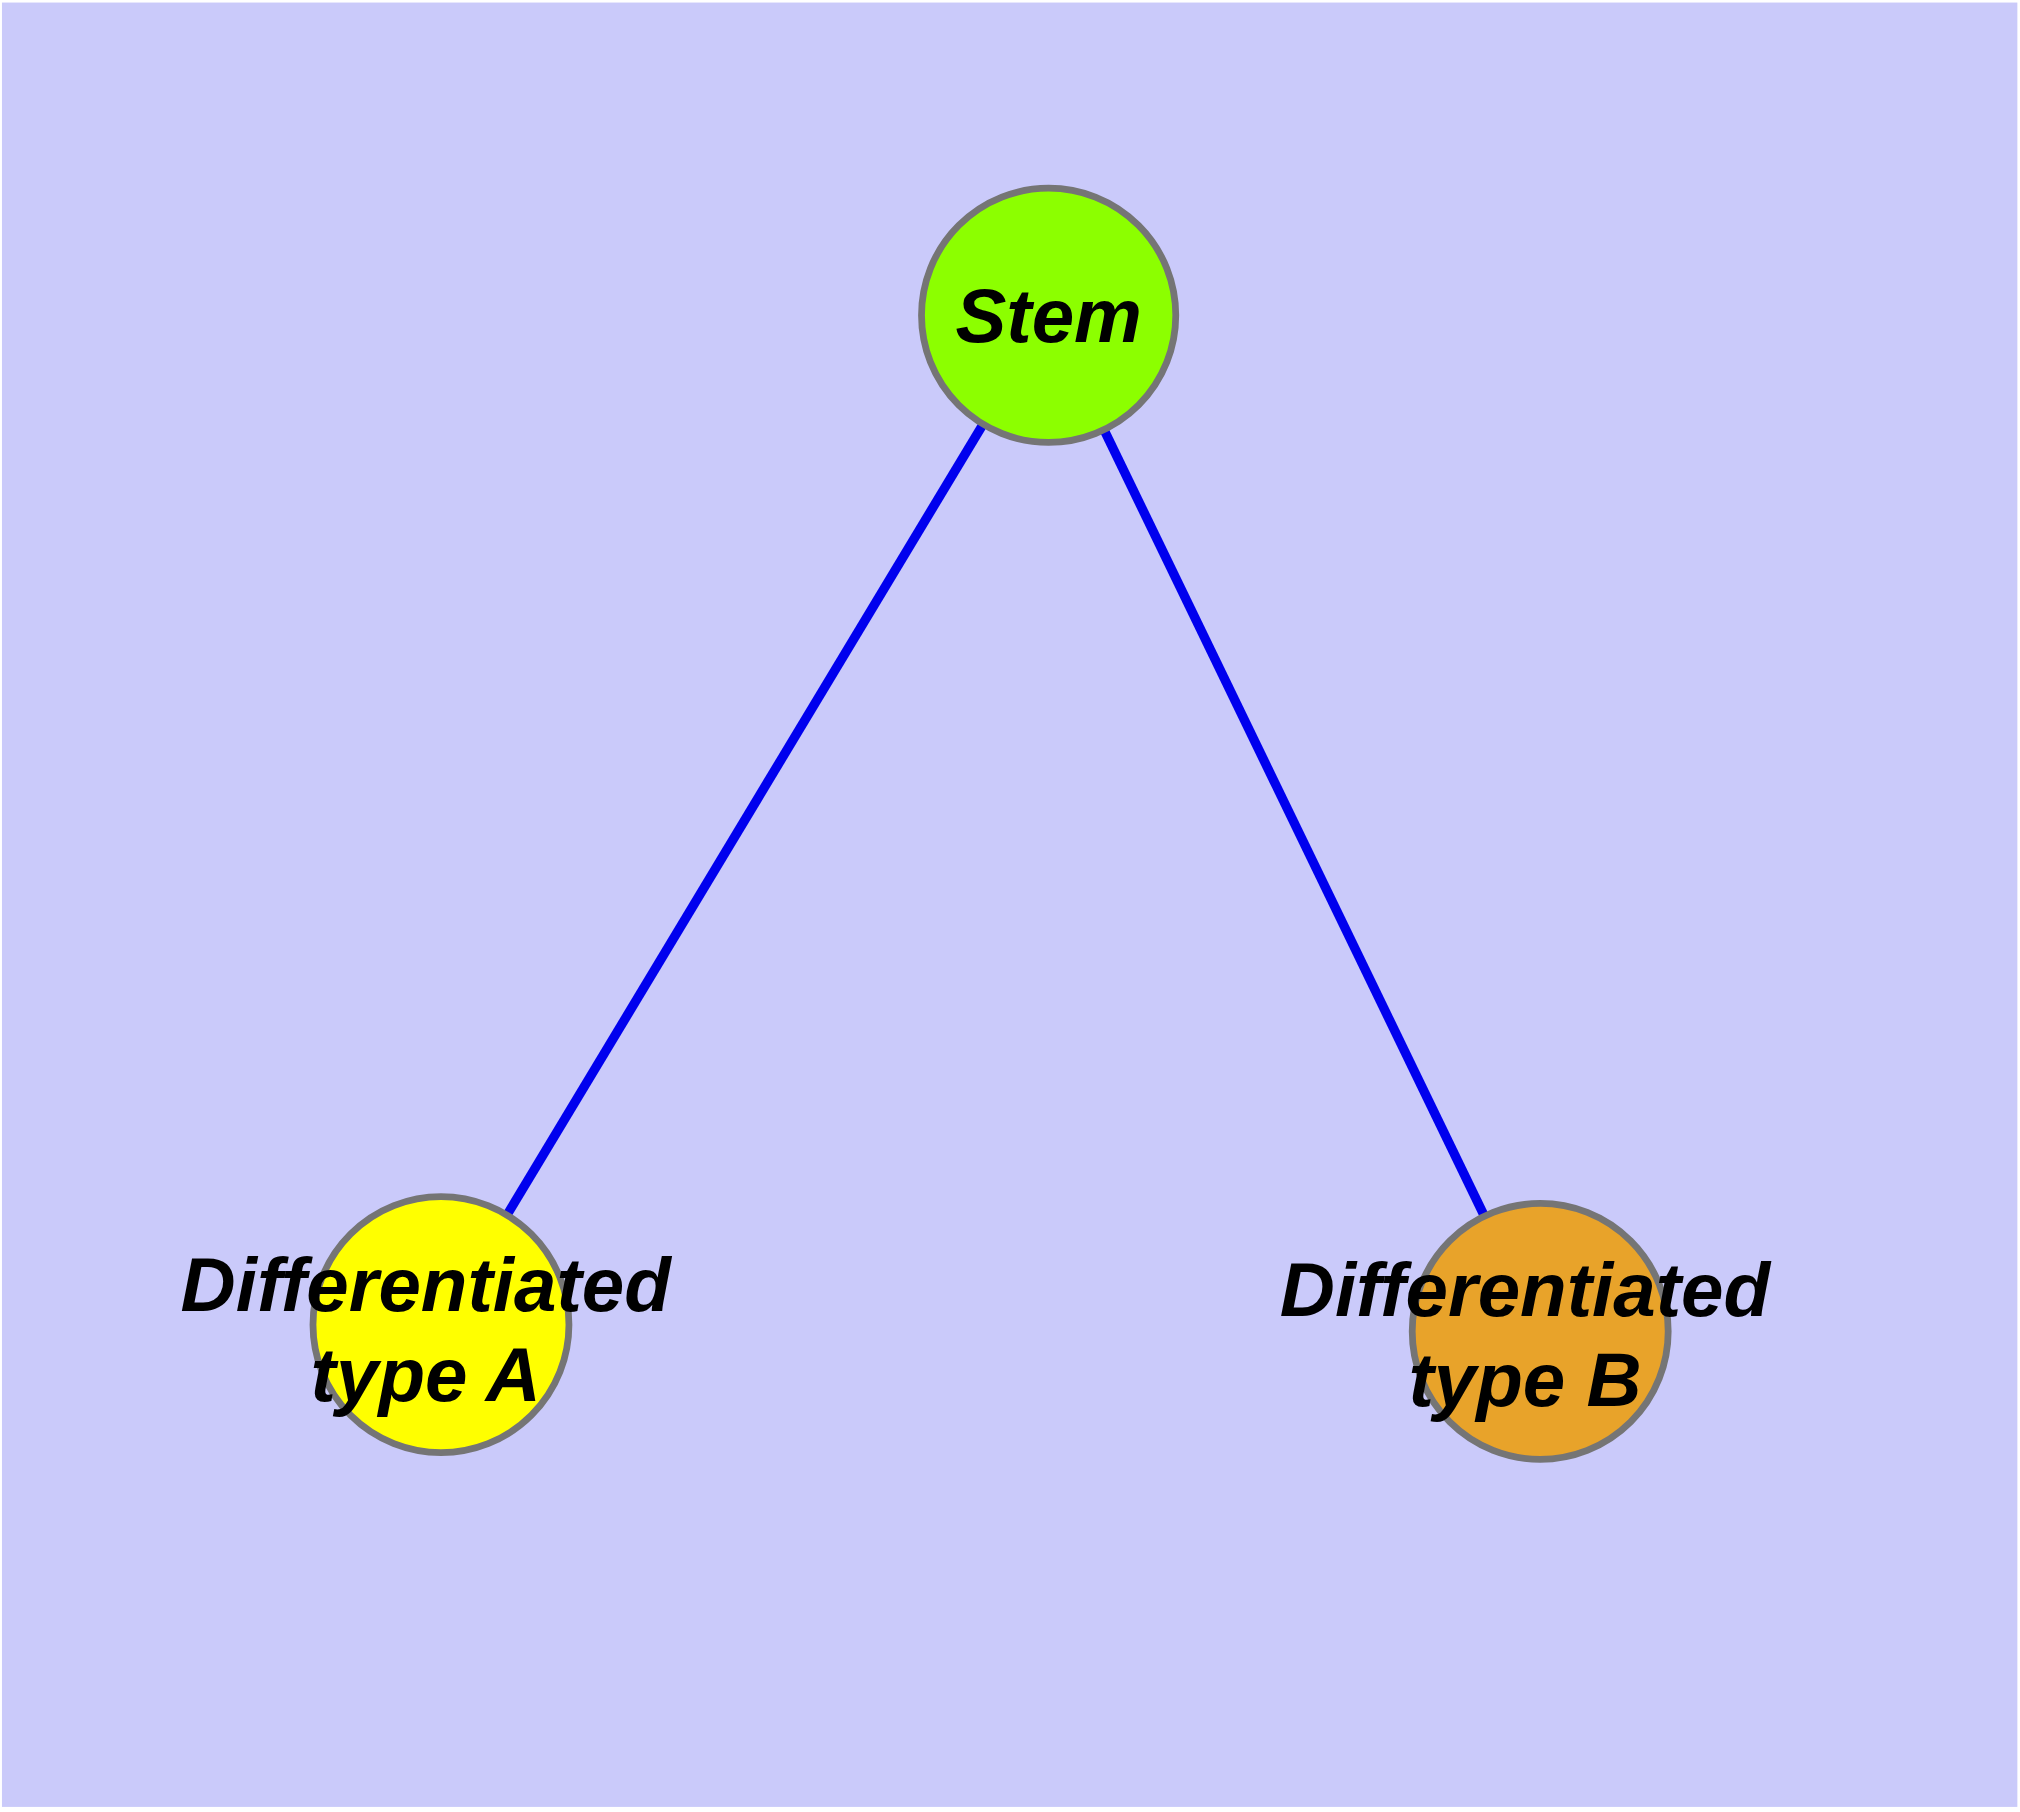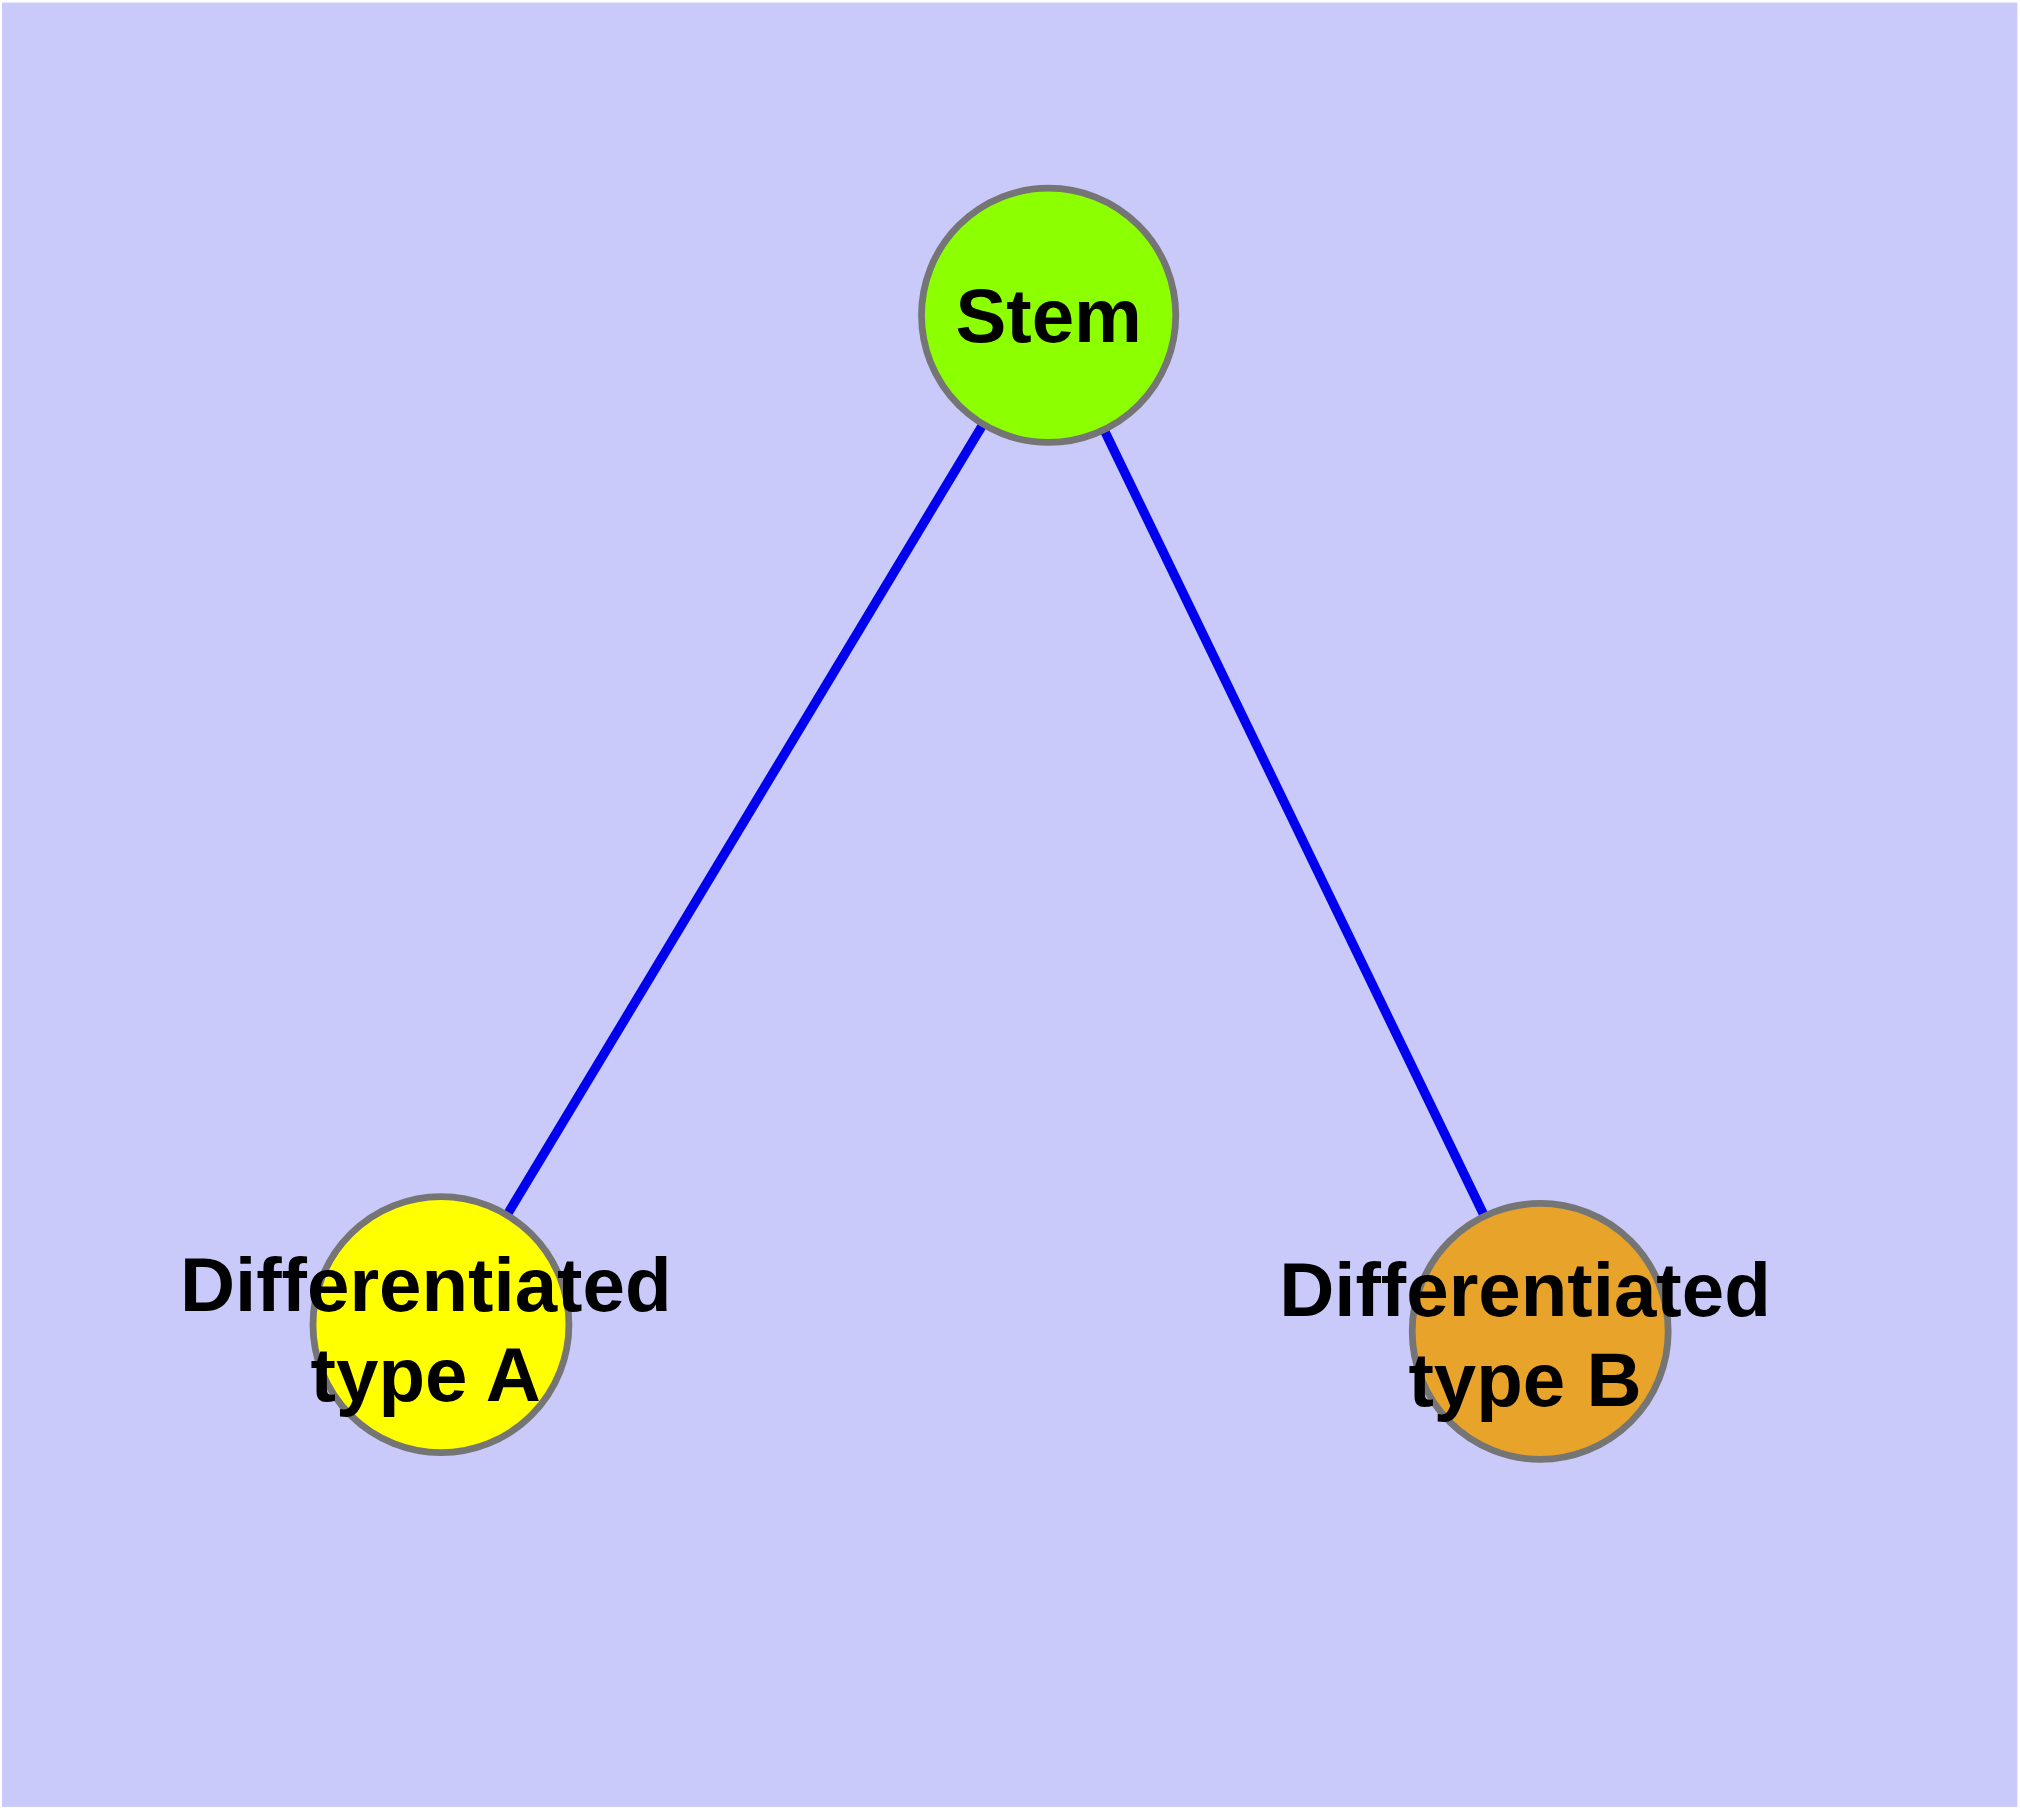--- a/index.html
+++ b/index.html
@@ -7,20 +7,21 @@
     padding: 0;
     width: 2021px;
     height: 1812px;
     overflow: hidden;
     background: #FFFFFF;
   }
   .stage {
     position: relative;
     width: 2021px;
     height: 1812px;
+    font-style: italic;
   }
   svg.graph {
     display: block;
     width: 2021px;
     height: 1812px;
   }
   svg.graph text {
     font-family: "Liberation Sans", sans-serif;
     font-weight: bold;
     font-size: 90px;

